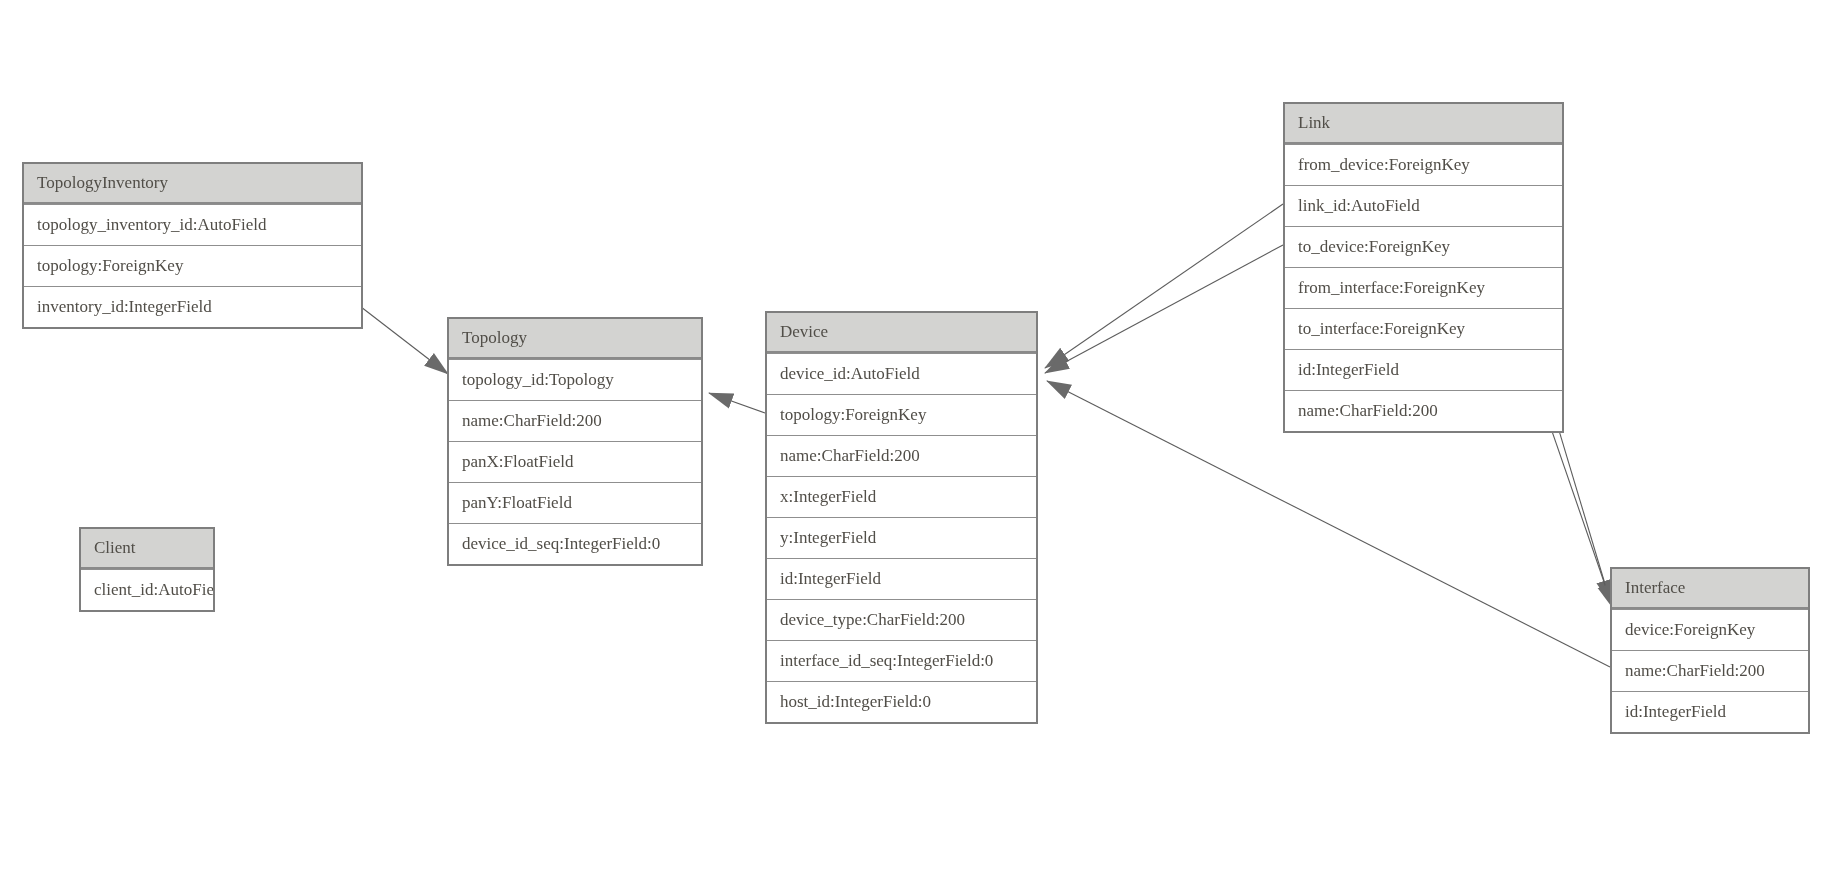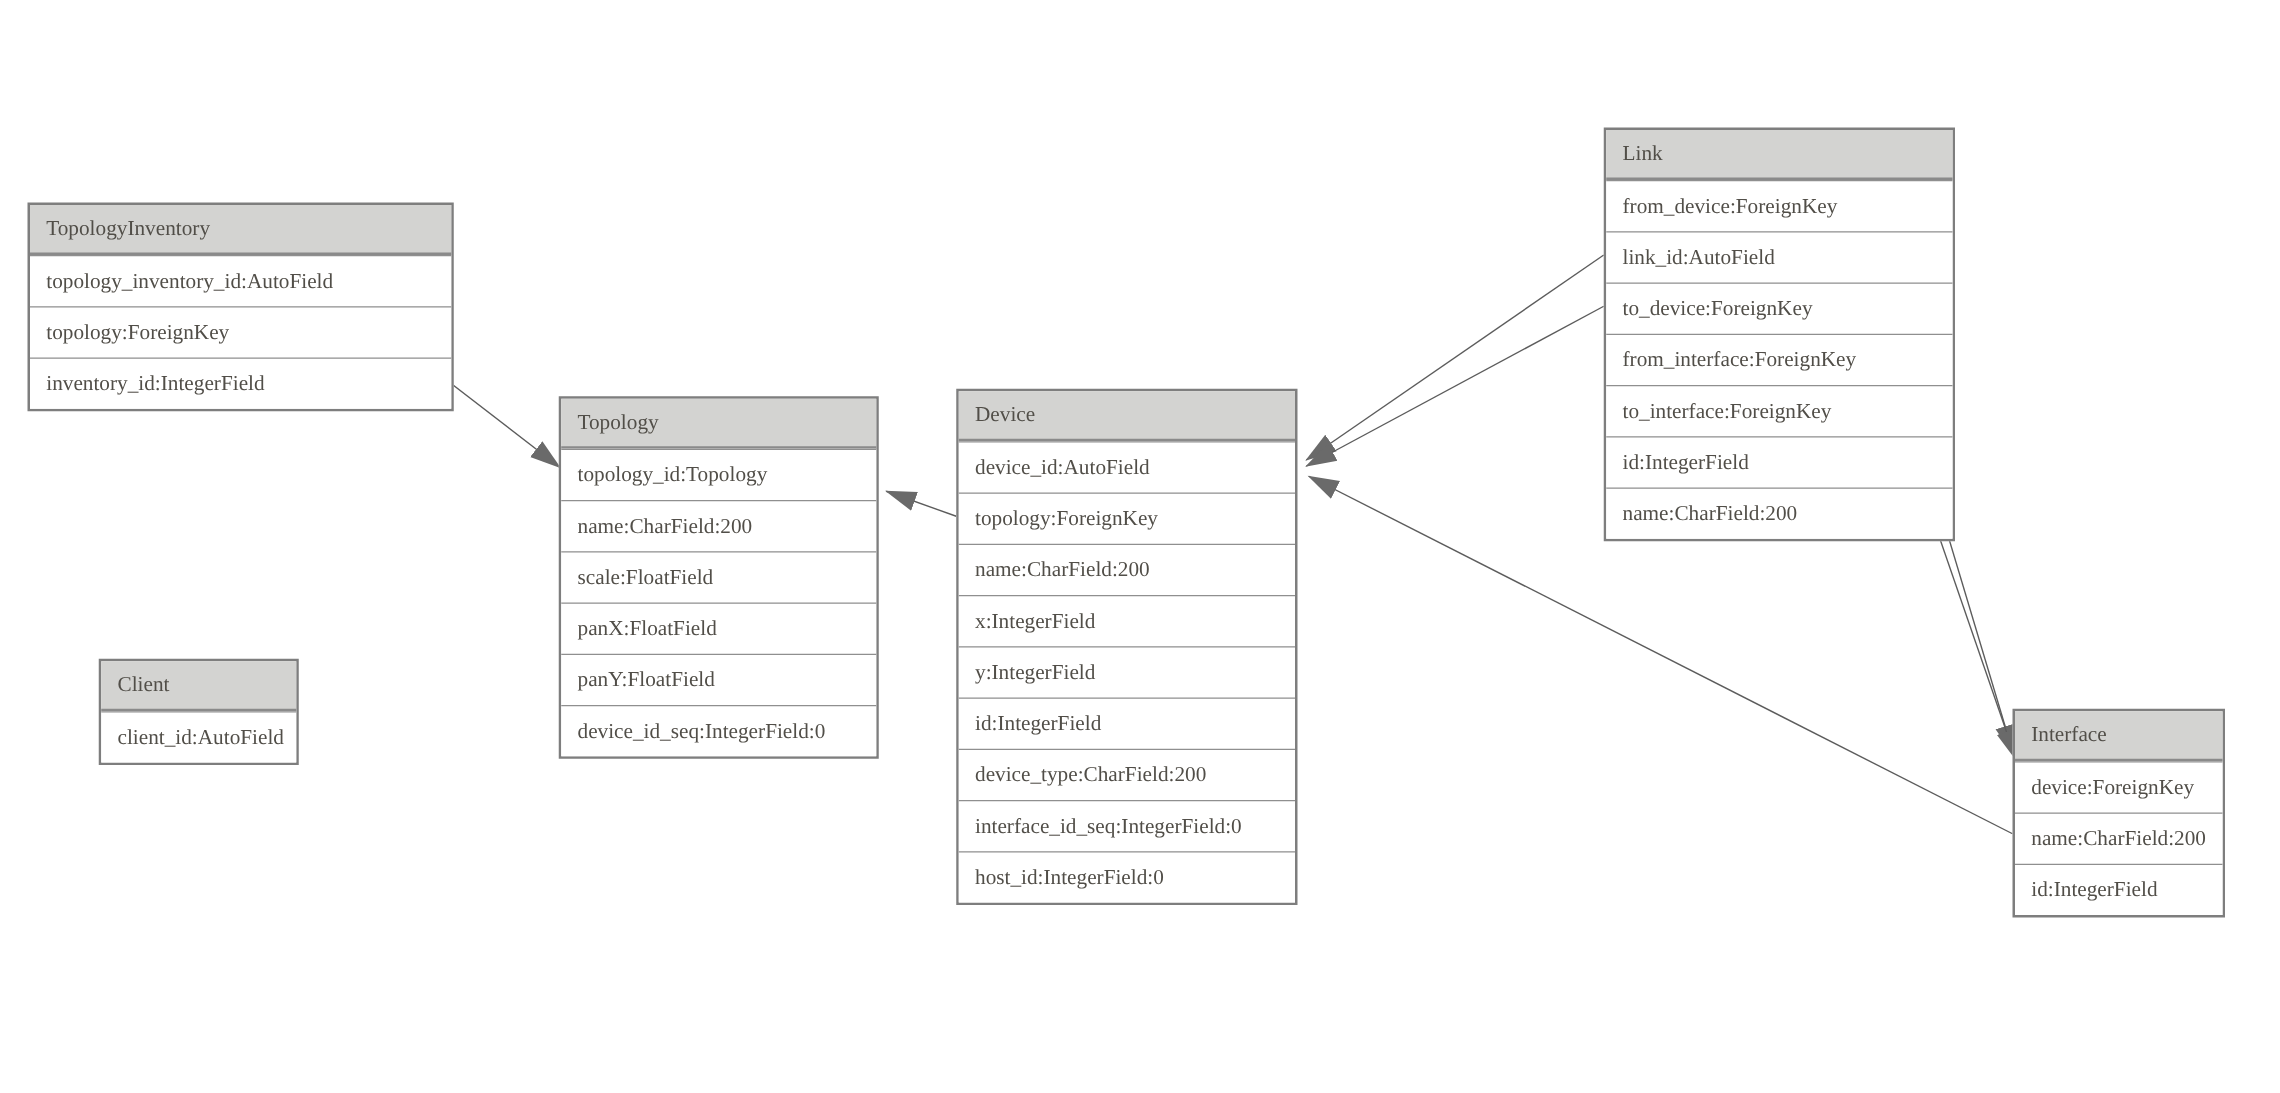--- a/index.html
+++ b/index.html
@@ -81,26 +81,25 @@
 <div class="entity" style="left: 22px; top: 162px; width: 341px;">
       <div class="entity-header">TopologyInventory</div>
       <div class="entity-field">topology_inventory_id:AutoField</div>
       <div class="entity-field">topology:ForeignKey</div>
       <div class="entity-field">inventory_id:IntegerField</div>
     </div>
     <div class="entity" style="left: 447px; top: 317px; width: 256px;">
       <div class="entity-header">Topology</div>
       <div class="entity-field">topology_id:Topology</div>
       <div class="entity-field">name:CharField:200</div>
-      <div class="entity-field">scale:FloatField</div>
       <div class="entity-field">panX:FloatField</div>
       <div class="entity-field">panY:FloatField</div>
       <div class="entity-field">device_id_seq:IntegerField:0</div>
     </div>
-    <div class="entity" style="left: 79px; top: 527px; width: 160px;">
+    <div class="entity" style="left: 79px; top: 527px; width: 136px;">
       <div class="entity-header">Client</div>
       <div class="entity-field">client_id:AutoField</div>
     </div>
     <div class="entity" style="left: 765px; top: 311px; width: 273px;">
       <div class="entity-header">Device</div>
       <div class="entity-field">device_id:AutoField</div>
       <div class="entity-field">topology:ForeignKey</div>
       <div class="entity-field">name:CharField:200</div>
       <div class="entity-field">x:IntegerField</div>
       <div class="entity-field">y:IntegerField</div>
@@ -112,19 +111,19 @@
     <div class="entity" style="left: 1283px; top: 102px; width: 281px;">
       <div class="entity-header">Link</div>
       <div class="entity-field">from_device:ForeignKey</div>
       <div class="entity-field">link_id:AutoField</div>
       <div class="entity-field">to_device:ForeignKey</div>
       <div class="entity-field">from_interface:ForeignKey</div>
       <div class="entity-field">to_interface:ForeignKey</div>
       <div class="entity-field">id:IntegerField</div>
       <div class="entity-field">name:CharField:200</div>
     </div>
-    <div class="entity" style="left: 1610px; top: 567px; width: 170px;">
+    <div class="entity" style="left: 1610px; top: 567px; width: 200px;">
       <div class="entity-header">Interface</div>
       <div class="entity-field">device:ForeignKey</div>
       <div class="entity-field">name:CharField:200</div>
       <div class="entity-field">id:IntegerField</div>
     </div>
   </div>
 
 </body></html>

